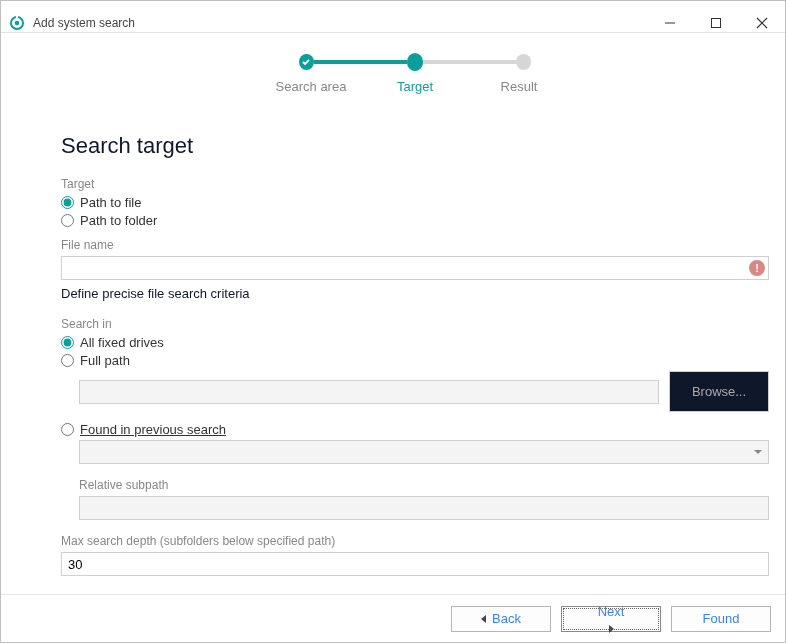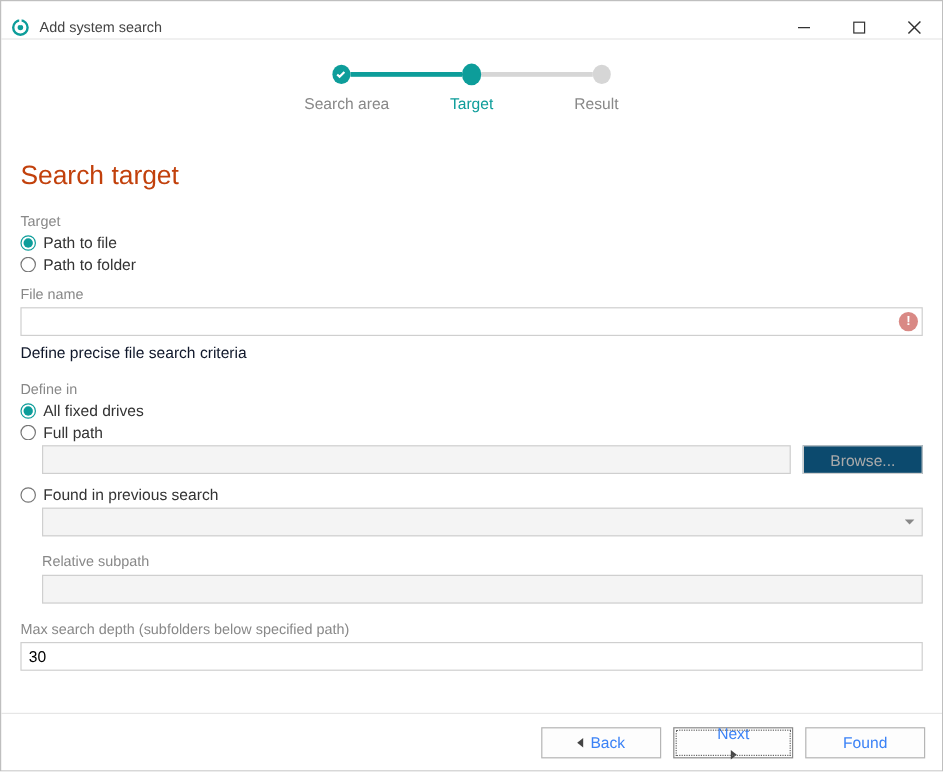--- a/index.html
+++ b/index.html
@@ -38,20 +38,21 @@
     font-size: 13px; color: #333;
     cursor: default;
   }
   .win-btn .maxbox { width: 10px; height: 10px; border: 1px solid #333; }
 
   
   .content {
     flex: 1;
     padding: 14px 16px 0 16px;
     overflow: hidden;
+    margin-left: 44px;
   }
 
   
   .stepper {
     display: flex; align-items: center; justify-content: center;
     margin-top: 6px; margin-bottom: 30px;
     position: relative;
   }
   .step-seg {
     width: 100px; height: 4px;
@@ -82,21 +83,21 @@
     display: flex; align-items: center;
     position: absolute; left: 0; right: 0; top: 0;
     height: 18px;
   }
   .step-labels2 {
     position: absolute; top: 26px; left: -40px; right: -40px;
     display: flex; justify-content: space-between;
   }
 
   .heading {
-    color: #c2410c;
+    color: #0f172a;
     font-size: 22px;
     font-weight: 400;
     margin: 26px 0 18px 0;
   }
 
   .section-label {
     font-size: 12px;
     color: #888;
     margin-bottom: 4px;
     margin-top: 10px;
@@ -138,23 +139,23 @@
     font-size: 13px;
     margin-top: 6px; display: inline-block;
     cursor: pointer;
   }
   .subrow {
     display: flex; align-items: center; gap: 10px;
     margin-left: 18px;
   }
   .subrow .text-input { flex: 1; }
   .browse-btn {
-    width: 100px; height: 24px;
+    width: 100px; height: 41px;
     border: 1px solid #cfcfcf;
-    background: #0c4a6e;
+    background: #0f172a;
     color: #aaa;
     font-size: 13px;
     cursor: default;
   }
   .dropdown {
     width: 100%; height: 24px;
     border: 1px solid #cfcfcf;
     background: #f4f4f4;
     color: #999;
     display: flex; align-items: center; justify-content: flex-end;
@@ -266,37 +267,37 @@
 
     
     <div class="section-label">File name</div>
     <div class="field-wrap">
       <input type="text" class="text-input" value="" style="">
       <div class="error-icon">!</div>
     </div>
     <span class="link">Define precise file search criteria</span>
 
     
-    <div class="section-label" style="margin-top:16px;">Define in</div>
+    <div class="section-label" style="margin-top:16px;">Search in</div>
 
     <label class="radio-row">
       <input type="radio" name="searchin" checked="" style="">
       <span>All fixed drives</span>
     </label>
 
     <label class="radio-row">
       <input type="radio" name="searchin" style="">
       <span>Full path</span>
     </label>
     <div class="subrow">
       <input type="text" class="text-input" disabled="" value="" style="">
       <button class="browse-btn" disabled="">Browse...</button>
     </div>
 
-    <label class="radio-row" style="margin-top:10px;">
+    <label class="radio-row" style="margin-top:10px;text-decoration:underline;">
       <input type="radio" name="searchin" style="">
       <span>Found in previous search</span>
     </label>
     <div class="dropdown">
       <span class="chev"></span>
     </div>
 
     <div class="indent-block">
       <div class="section-label" style="margin-top:14px;">Relative subpath</div>
       <input type="text" class="text-input" disabled="" value="" style="">

